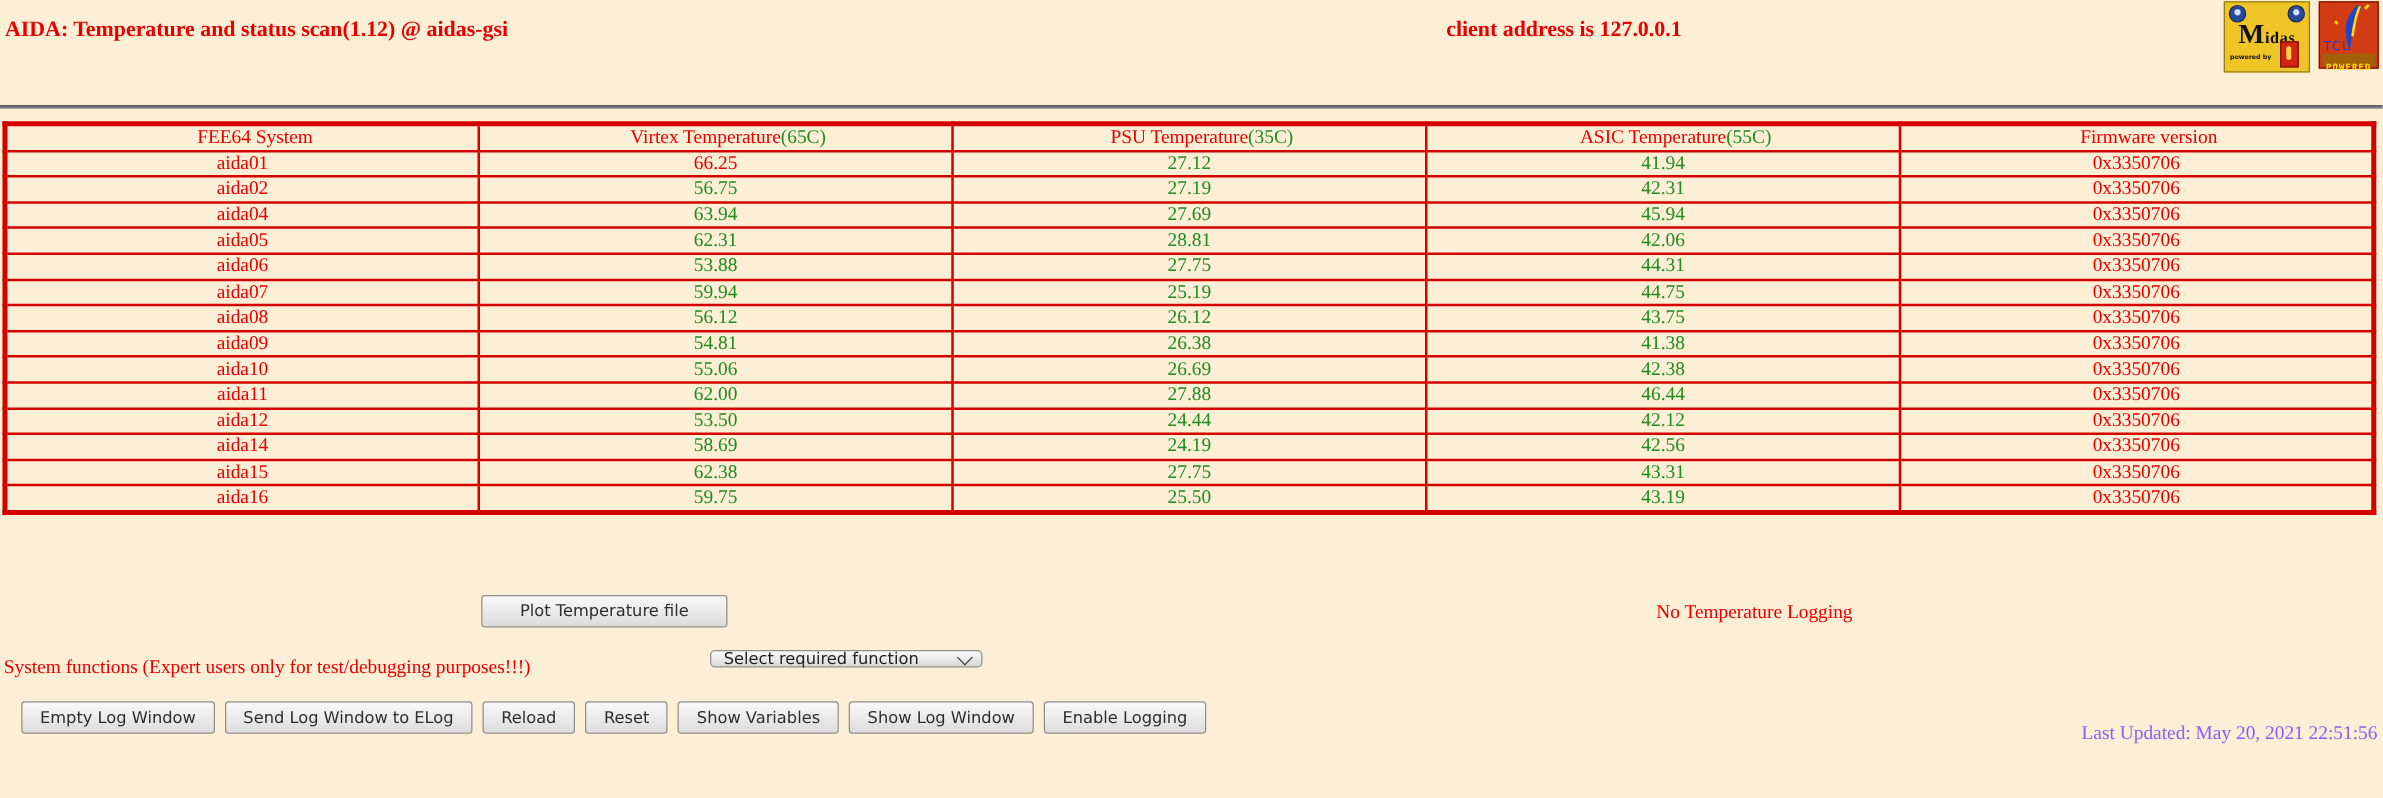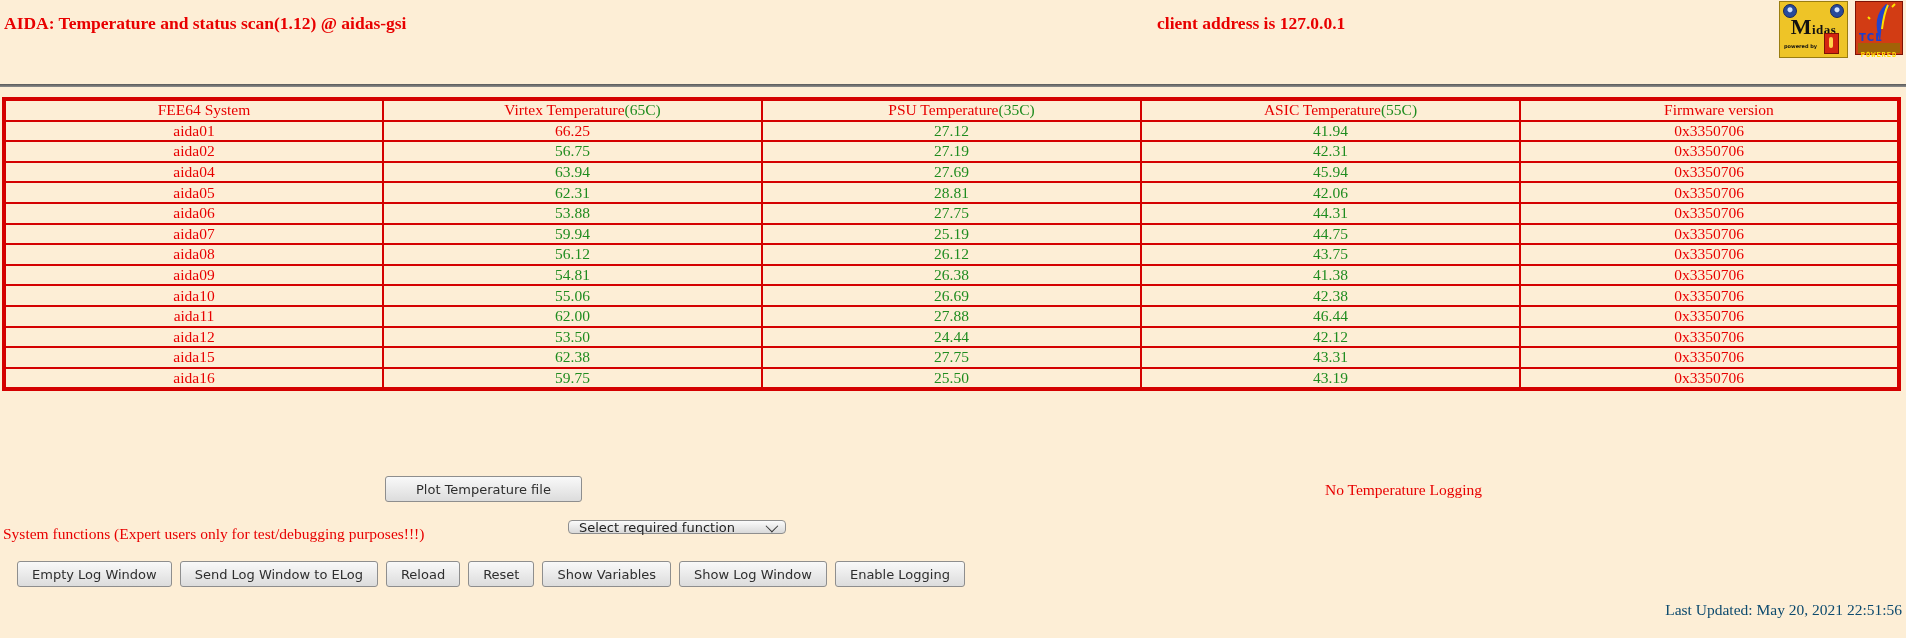--- a/index.html
+++ b/index.html
@@ -17,21 +17,21 @@
   .m-circ{position:absolute;top:2px;width:12px;height:12px;border-radius:50%;
     background:radial-gradient(circle at 50% 40%, #cfe2ff 0 2px, #274a9b 3px);border:1px solid #16265e;}
   .m-circ.l{left:3px;} .m-circ.r{right:3px;}
   .m-word{position:absolute;top:12px;left:0;right:0;text-align:center;color:#111;font-weight:bold;font-size:13px;letter-spacing:0.5px;}
   .m-word .m-big{font-size:22px;}
   .m-pb{position:absolute;left:4px;bottom:8px;font-size:5px;font-weight:bold;color:#111;font-family:"DejaVu Sans",sans-serif;}
   .m-redbox{position:absolute;right:8px;bottom:3px;width:13px;height:19px;background:#d42410;border:1px solid #7d1205;}
   .m-redbox:after{content:"";position:absolute;left:4px;top:3px;width:4px;height:11px;background:#ffd24a;border-radius:2px;}
   .tcl-logo{left:1855px;top:1px;width:48px;height:54px;background:#d23c14;border:1px solid #7d1205;box-sizing:border-box;cursor:pointer;}
   .tcl-feather{position:absolute;left:10px;top:1px;width:30px;height:40px;}
-  .tcl-brand{position:absolute;left:3px;bottom:11px;color:#1a3fd0;font-weight:bold;font-size:10px;font-family:"DejaVu Sans",sans-serif;letter-spacing:1px;}
+  .tcl-brand{position:absolute;left:3px;bottom:11px;color:#1a3fd0;font-weight:normal;font-size:10px;font-family:"DejaVu Sans",sans-serif;letter-spacing:1px;}
   .tcl-strip{position:absolute;left:2px;right:2px;bottom:1px;height:10px;background:#a16207;text-align:center;}
   .tcl-strip span{color:#ffe000;font-size:7px;font-weight:bold;font-family:"DejaVu Sans Mono",monospace;letter-spacing:1px;line-height:10px;}
   
   .divider{left:0;top:76px;width:1906px;height:3px;background:linear-gradient(#585858,#8d8d8d);border:none;}
   
   table.fee-table{left:2px;top:97px;width:1899px;border-collapse:collapse;border:4px solid #d40000;table-layout:fixed;}
   .fee-table th,.fee-table td{
     border:2px solid #d40000;text-align:center;padding:0;height:18.6px;
     font-size:15.5px;font-weight:normal;line-height:1.05;
   }
@@ -47,21 +47,21 @@
   .no-temp-log{left:1325px;top:481px;font-size:15.5px;color:#e80000;}
   .sysfn-label{left:3px;top:525px;font-size:15.5px;color:#e80000;}
   .fn-select{
     left:568px;top:520px;width:218px;height:14px;box-sizing:border-box;
     display:flex;align-items:center;justify-content:space-between;padding:0 10px;
     font-family:"DejaVu Sans","Liberation Sans",sans-serif;font-size:13px;color:#222;
     background:linear-gradient(#fbfbfb,#d9d9d9);border:1px solid #8e8e8e;border-radius:4px;cursor:pointer;
   }
   .chev{width:8px;height:8px;border-right:1.6px solid #333;border-bottom:1.6px solid #333;transform:rotate(45deg) translateY(-2px);}
   .btn-row{left:5px;top:561px;display:flex;gap:8px;padding-left:12px;}
-  .last-updated{right:4px;top:601px;font-size:15.5px;color:#0c4a6e;}
+  .last-updated{right:4px;top:578px;font-size:15.5px;color:#8b5cf6;}
 </style>
 </head>
 <body>
 
 <div class="abs page-title">AIDA: Temperature and status scan(1.12) @ aidas-gsi</div>
 <div class="abs client-address">client address is 127.0.0.1</div>
 
 <div class="abs midas-logo">
   <span class="m-circ l"></span>
   <span class="m-circ r"></span>
@@ -164,20 +164,27 @@
     <td class="red">0x3350706</td>
   </tr>
       <tr>
     <td class="red">aida12</td>
     <td class="green">53.50</td>
     <td class="green">24.44</td>
     <td class="green">42.12</td>
     <td class="red">0x3350706</td>
   </tr>
       <tr>
+    <td class="red">aida14</td>
+    <td class="green">58.69</td>
+    <td class="green">24.19</td>
+    <td class="green">42.56</td>
+    <td class="red">0x3350706</td>
+  </tr>
+      <tr>
     <td class="red">aida15</td>
     <td class="green">62.38</td>
     <td class="green">27.75</td>
     <td class="green">43.31</td>
     <td class="red">0x3350706</td>
   </tr>
       <tr>
     <td class="red">aida16</td>
     <td class="green">59.75</td>
     <td class="green">25.50</td>

